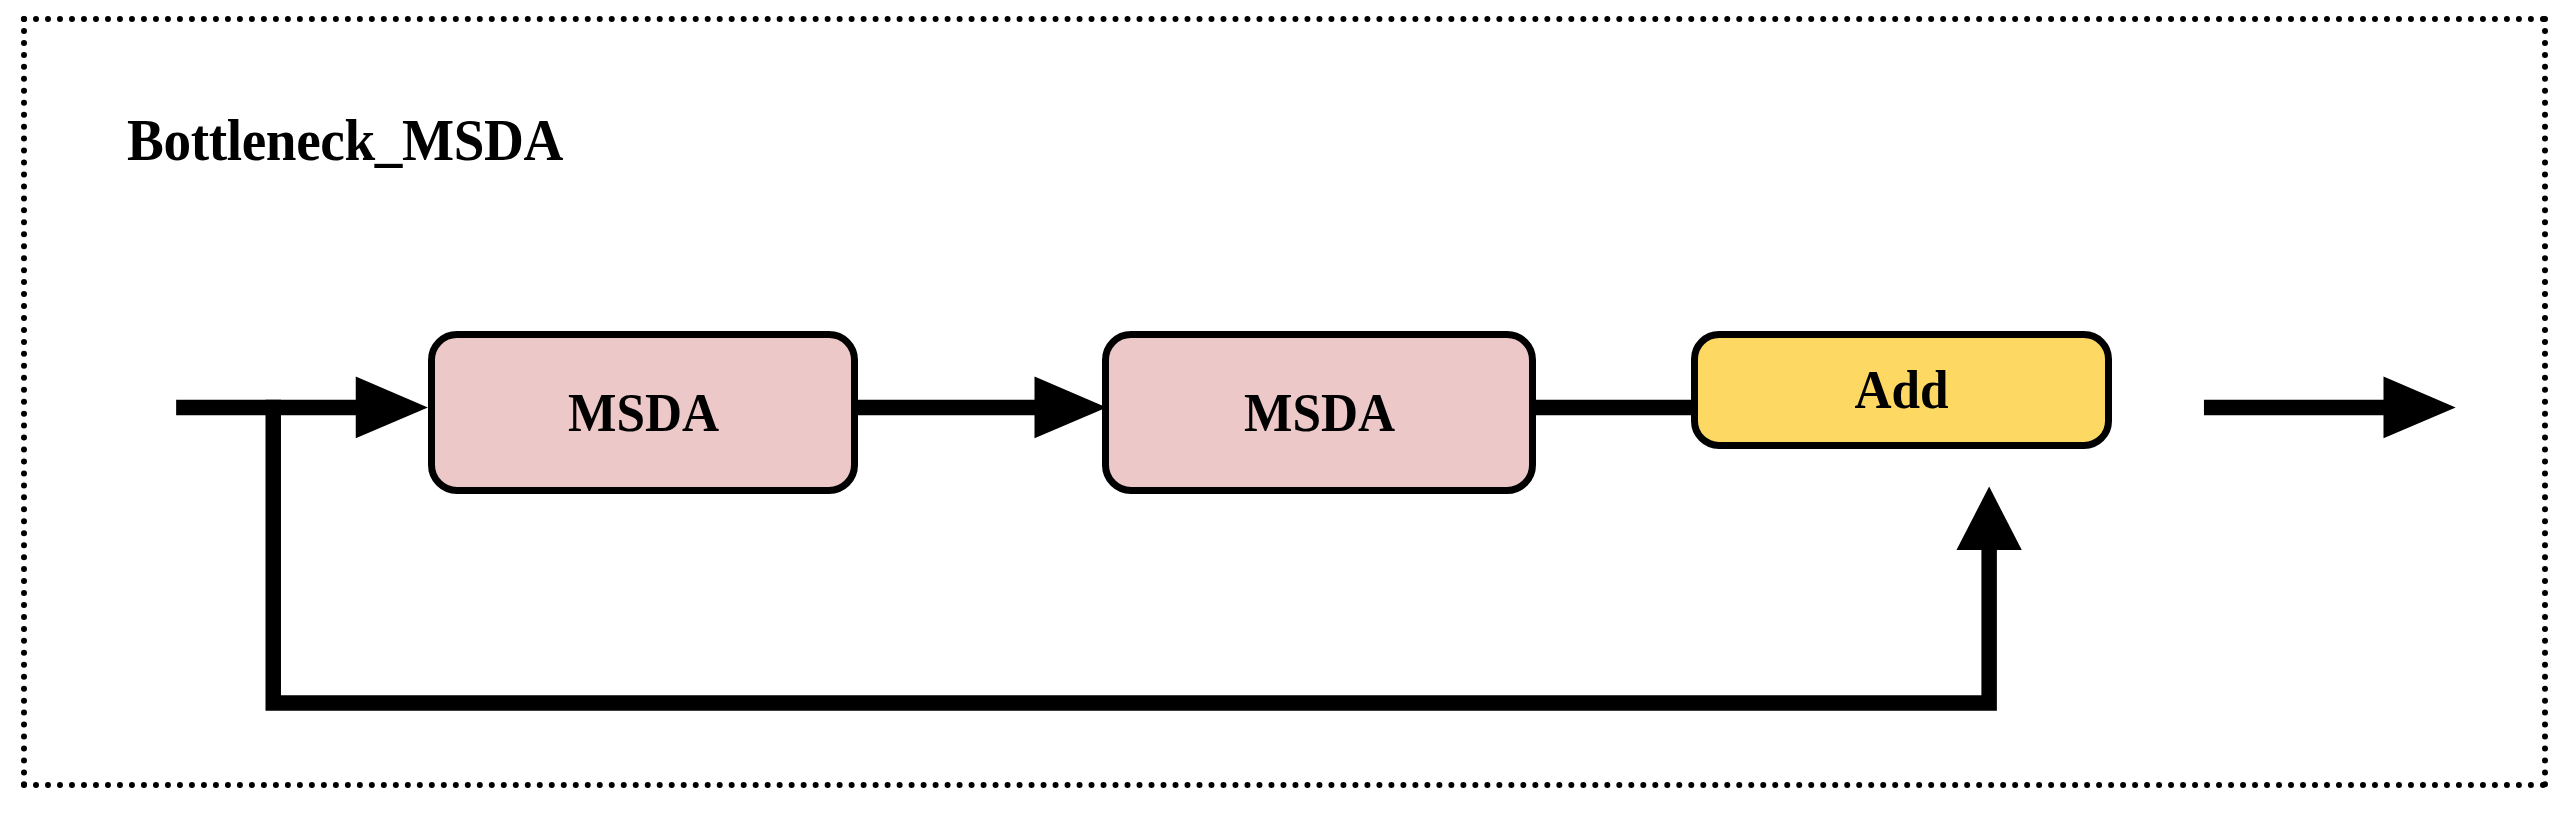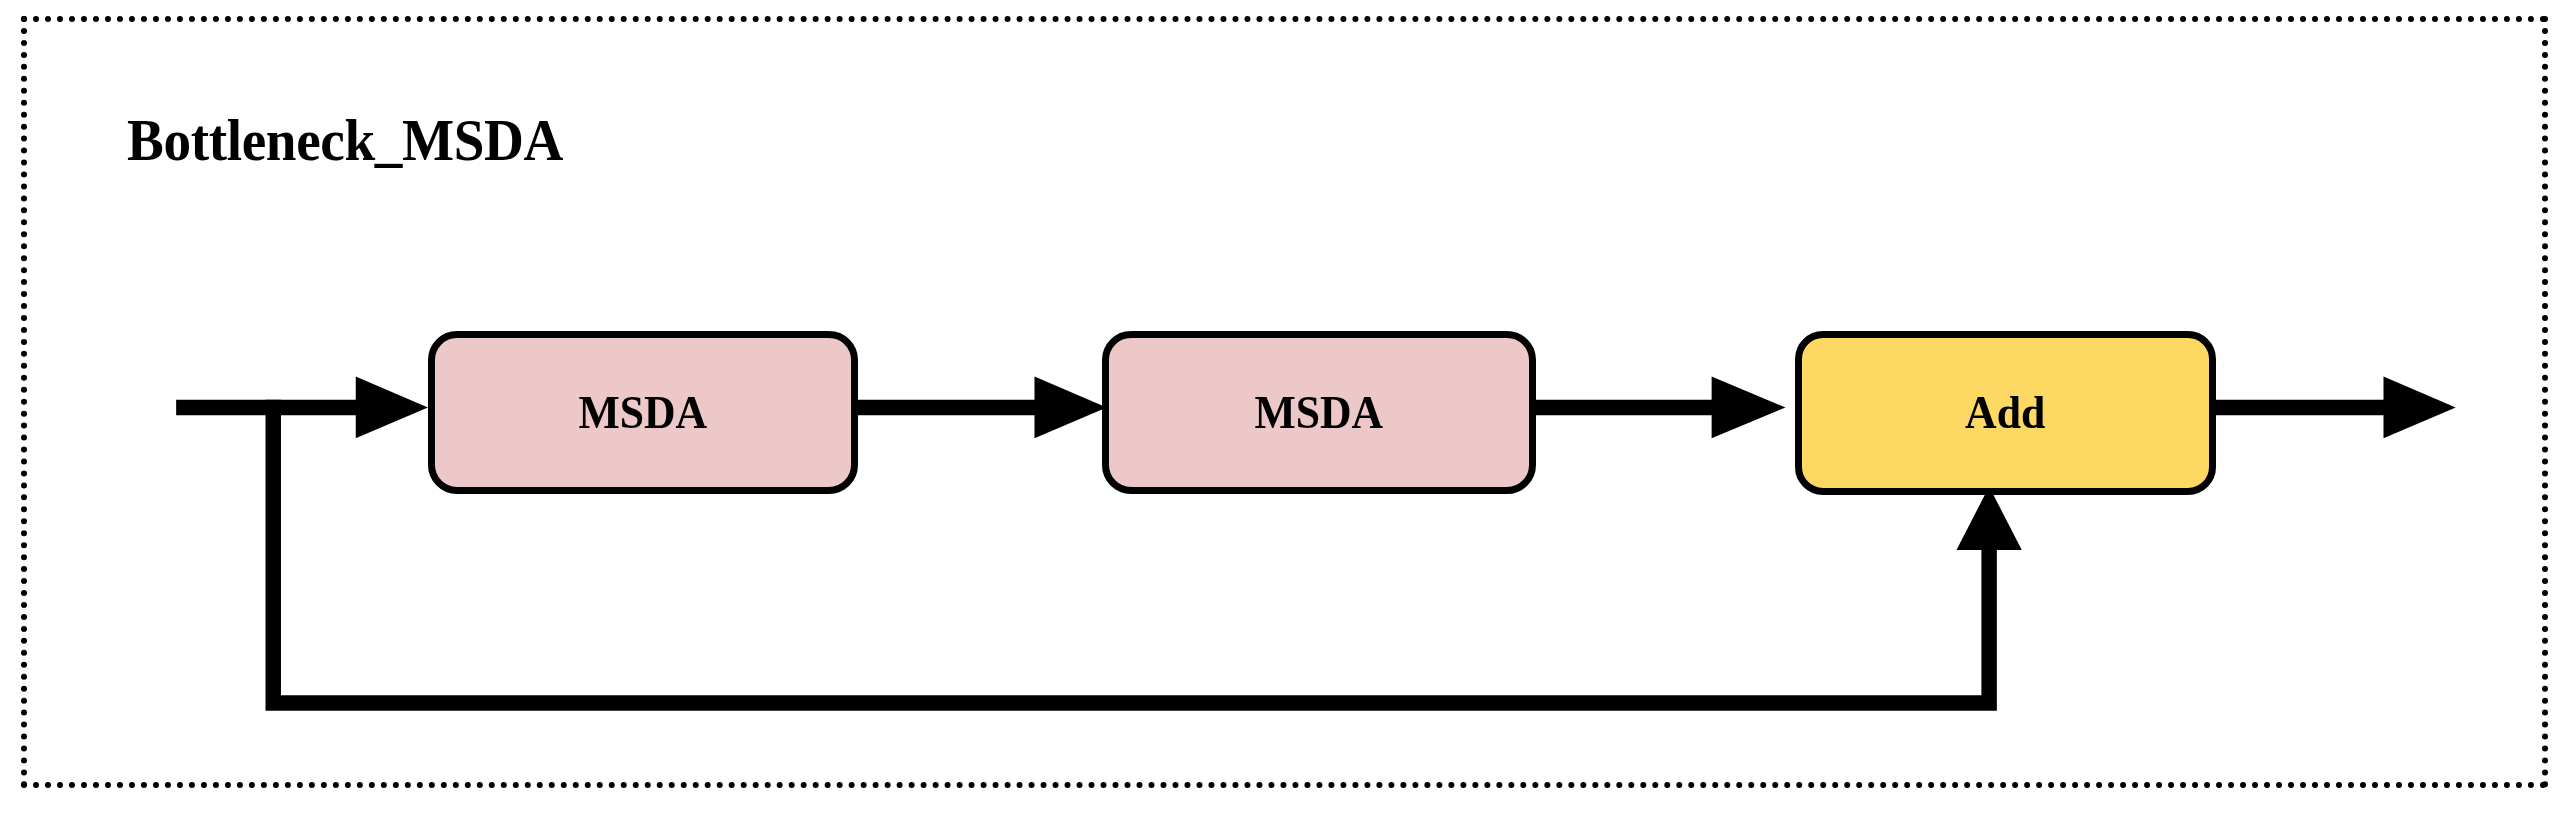--- a/index.html
+++ b/index.html
@@ -57,33 +57,33 @@
 
   
   .node {
     position: absolute;
     box-sizing: border-box;
     border: 7.7px solid #000000;
     border-radius: 29px;
     display: flex;
     align-items: center;
     justify-content: center;
-    font-size: 46px;
+    font-size: 54px;
     font-weight: bold;
     color: #000000;
     line-height: 1;
   }
   .node-label {
     transform: scaleX(0.95);
     display: block;
   }
 
   .node-msda-1 { left: 428px;  top: 331px; width: 430px; height: 163px; }
   .node-msda-2 { left: 1102px; top: 331px; width: 434px; height: 163px; }
-  .node-add    { left: 1795px; top: 331px; width: 421px; height: 164px; border-radius: 28px; }
+  .node-add    { left: 1691px; top: 331px; width: 421px; height: 118px; border-radius: 28px; }
 </style>
 </head>
 <body>
 
 <div id="canvas">
 
   <div class="outer-frame"></div>
 
   <div class="block-title">Bottleneck_MSDA</div>
 

